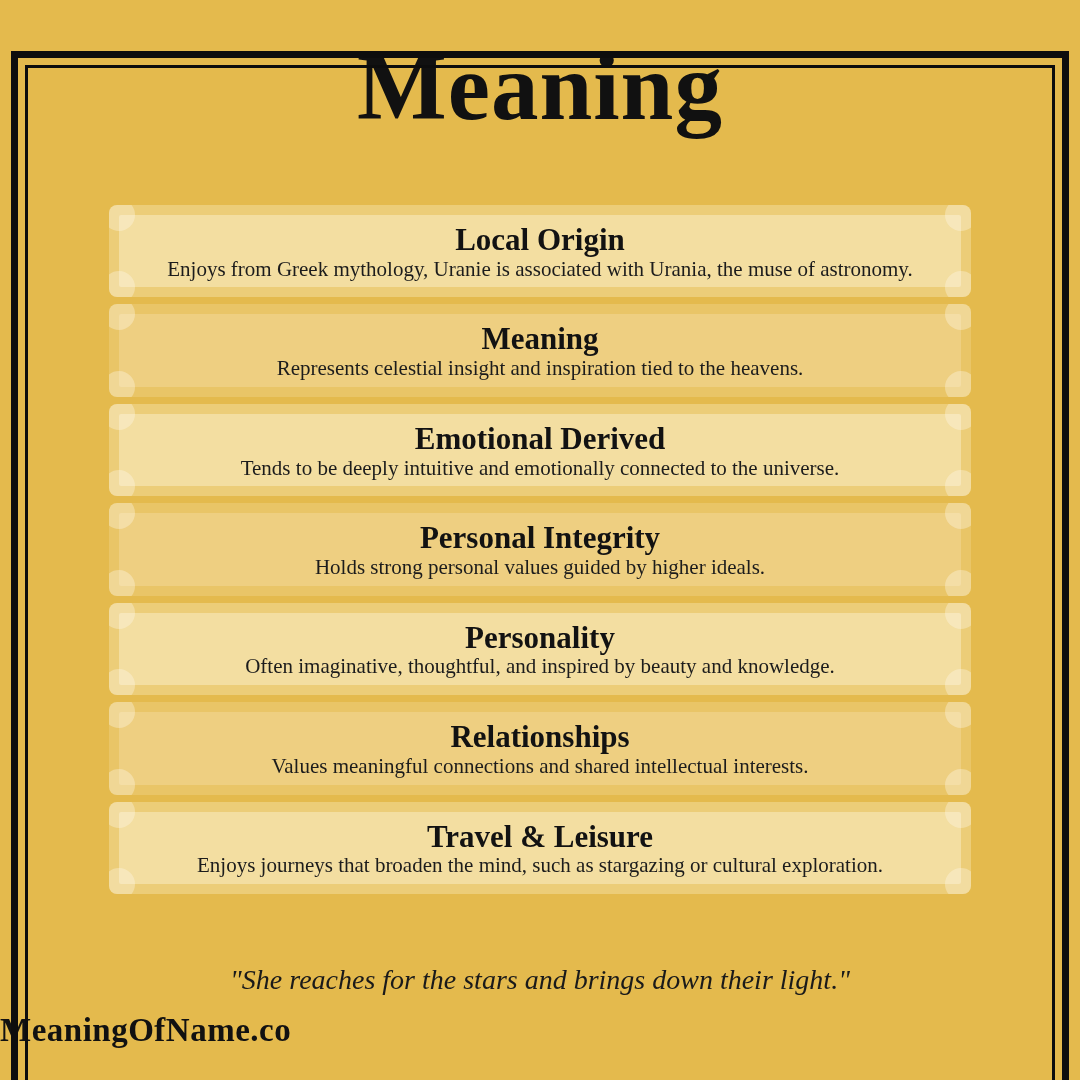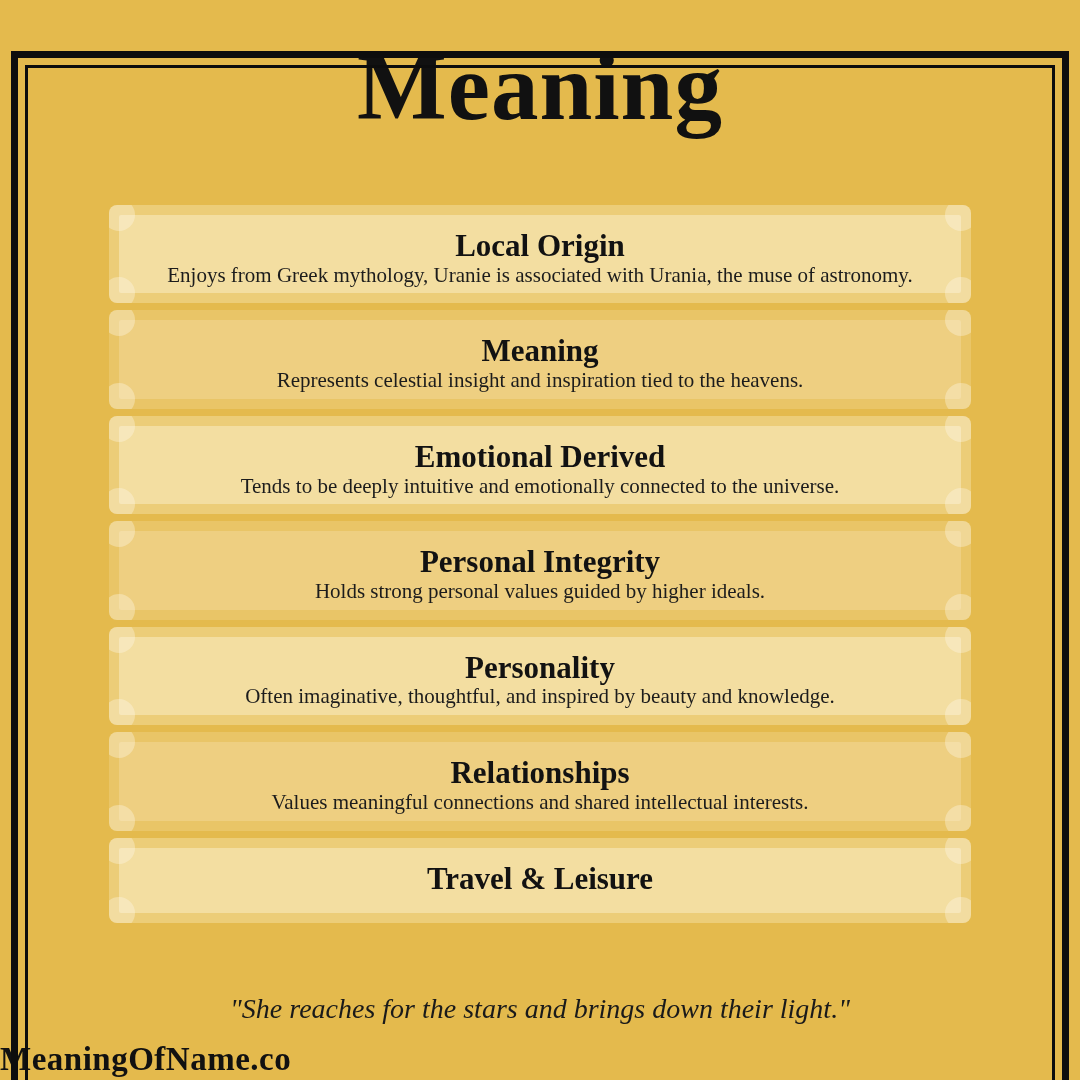--- a/index.html
+++ b/index.html
@@ -54,21 +54,21 @@
     padding: 10px;
     overflow: hidden;
   }
   .card.light { background: rgba(255,248,222,0.30); }
   .card.light .card-inner { background: rgba(255,248,222,0.40); }
   .card.dark { background: rgba(255,248,222,0.18); }
   .card.dark .card-inner { background: rgba(255,248,222,0.22); text-align: center; }
   .card-inner {
     min-height: 65px;
     border-radius: 2px;
-    padding: 14px 30px 6px 30px;
+    padding: 8px 30px 6px 30px;
     text-align: center;
   }
   .card-title {
     font-size: 31px;
     line-height: 1.12;
     font-weight: bold;
     color: #121212;
   }
   .card-desc {
     font-size: 21px;
@@ -180,19 +180,20 @@
     </div>
   </section>
 
   <section class="card light">
     <span class="dot tl"></span>
     <span class="dot tr"></span>
     <span class="dot bl"></span>
     <span class="dot br"></span>
     <div class="card-inner">
       <h2 class="card-title">Travel &amp; Leisure</h2>
+      <p class="card-desc">Enjoys journeys that broaden the mind, such as stargazing or cultural exploration.</p>
     </div>
   </section>
 </main>
 
   <p class="quote">"She reaches for the stars and brings down their light."</p>
   <p class="brand">MeaningOfName.co</p>
 </div>
 
 </body></html>

